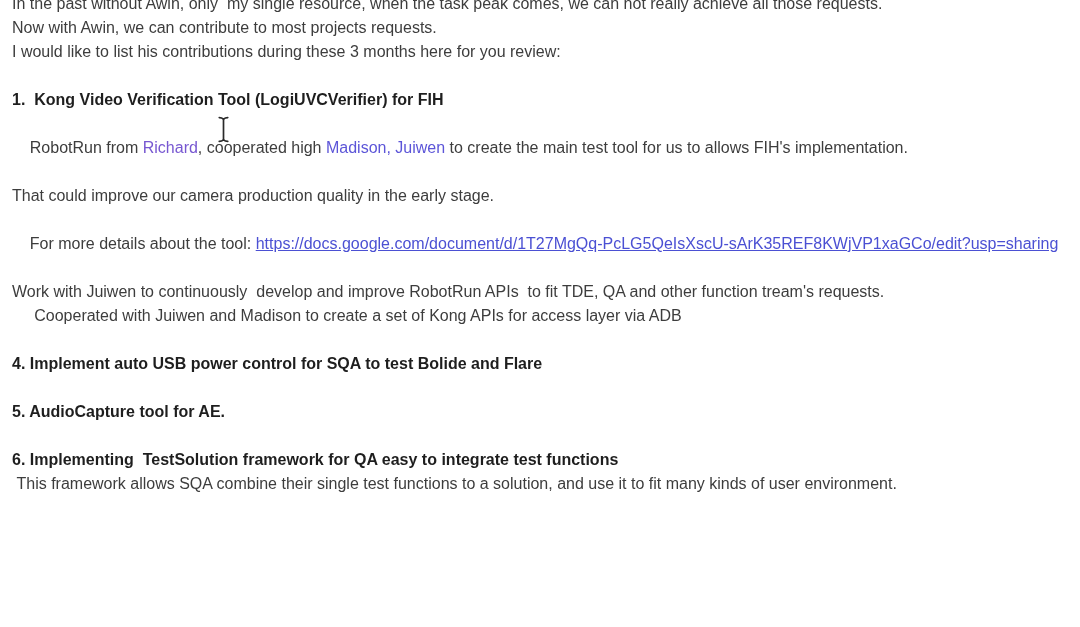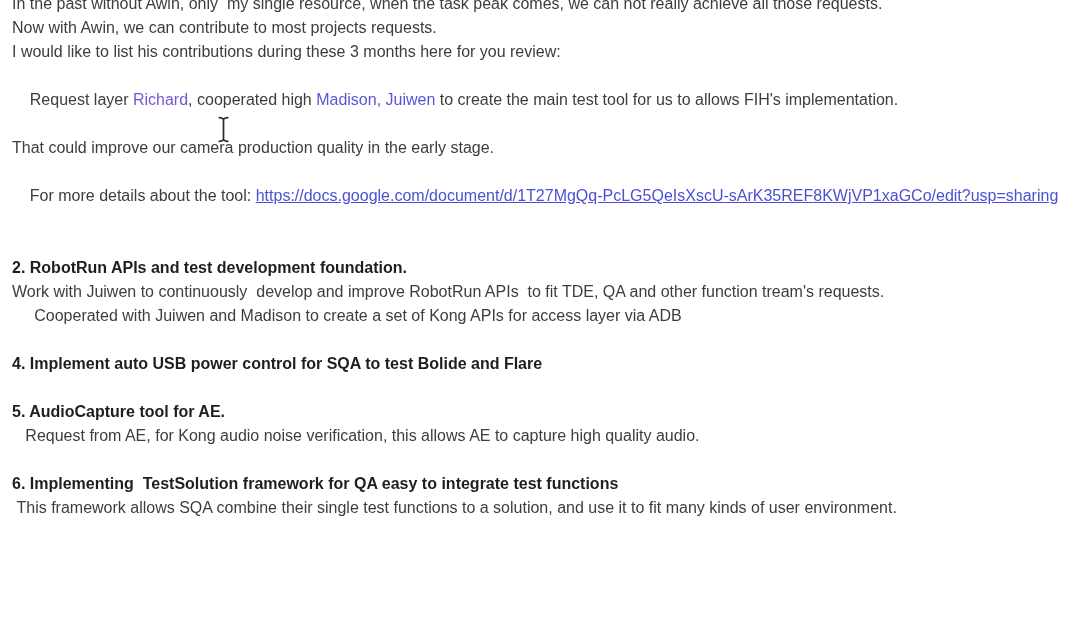--- a/index.html
+++ b/index.html
@@ -61,37 +61,36 @@
 </style>
 </head>
 <body>
 
 <main class="doc">
 
   <div class="line">In the past without Awin, only  my single resource, when the task peak comes, we can not really achieve all those requests.</div>
   <div class="line">Now with Awin, we can contribute to most projects requests.</div>
   <div class="line">I would like to list his contributions during these 3 months here for you review:</div>
 
+  <div class="line heading sec-start">1.  Kong Video Verification Tool (LogiUVCVerifier) for FIH</div>
   <div class="line">
-    <span>Request layer </span><a class="link-visited-name">Richard</a><span>, cooperated high </span><a class="link-name">Madison, Juiwen</a><span> to create the main test tool for us to allows FIH's implementation.</span>
+    <span>RobotRun from </span><a class="link-visited-name">Richard</a><span>, cooperated high </span><a class="link-name">Madison, Juiwen</a><span> to create the main test tool for us to allows FIH's implementation.</span>
   </div>
   <div class="line">That could improve our camera production quality in the early stage.</div>
   <div class="line">
     <span>For more details about the tool: </span><a class="link-url">https://docs.google.com/document/d/1T27MgQq-PcLG5QeIsXscU-sArK35REF8KWjVP1xaGCo/edit?usp=sharing</a>
   </div>
 
-  <div class="line heading sec-start">2. RobotRun APIs and test development foundation.</div>
   <div class="line">Work with Juiwen to continuously  develop and improve RobotRun APIs  to fit TDE, QA and other function tream's requests.</div>
 
   <div class="line">     Cooperated with Juiwen and Madison to create a set of Kong APIs for access layer via ADB</div>
 
   <div class="line heading sec-start">4. Implement auto USB power control for SQA to test Bolide and Flare</div>
 
   <div class="line heading sec-start">5. AudioCapture tool for AE.</div>
-  <div class="line">   Request from AE, for Kong audio noise verification, this allows AE to capture high quality audio.</div>
 
   <div class="line heading sec-start">6. Implementing  TestSolution framework for QA easy to integrate test functions</div>
   <div class="line"> This framework allows SQA combine their single test functions to a solution, and use it to fit many kinds of user environment.</div>
 
 </main>
 
 <div class="ibeam-cursor">
   <svg width="11" height="27" viewBox="0 0 11 27" xmlns="http://www.w3.org/2000/svg">
     <path d="M1.2 1.6 Q3.8 1.6 5.5 3.2 Q7.2 1.6 9.8 1.6" fill="none" stroke="#2a2a2a" stroke-width="1.6" stroke-linecap="round"></path>
     <line x1="5.5" y1="2.8" x2="5.5" y2="24.2" stroke="#2a2a2a" stroke-width="1.7"></line>

